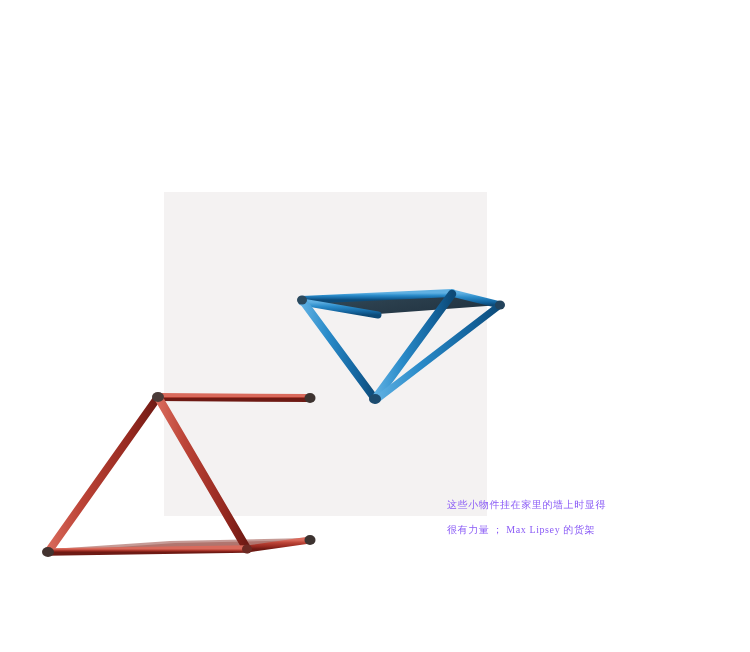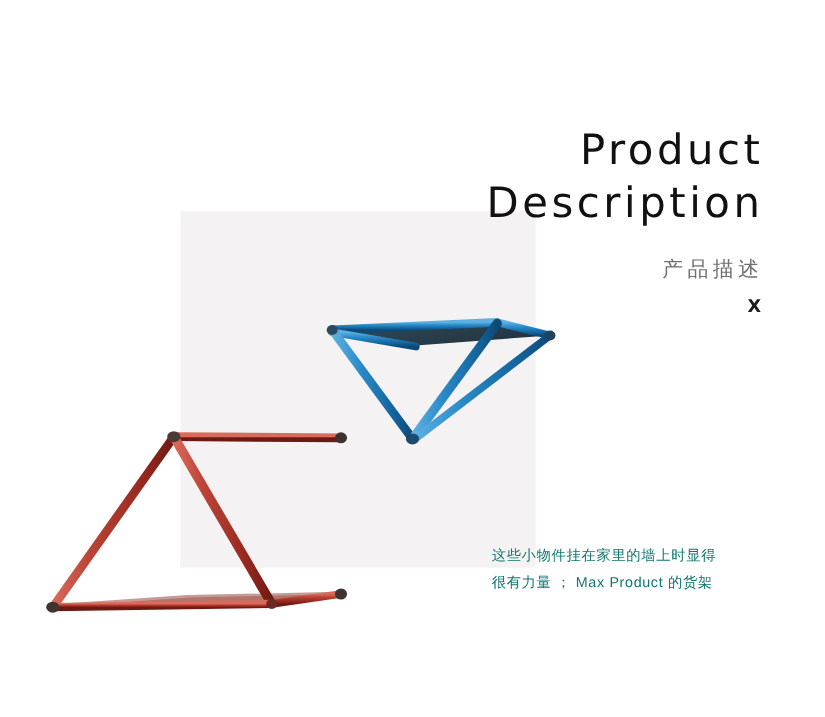--- a/index.html
+++ b/index.html
@@ -78,25 +78,25 @@
 
   .body-copy {
     position: absolute;
     left: 447px;
     top: 492px;
     width: 258px;
     text-align: left;
   }
   .body-copy p {
     margin: 0;
-    font-family: Liberation Sans, sans-serif;
-    font-size: 13px;
+    font-family: Liberation Serif, serif;
+    font-size: 10px;
     line-height: 25px;
     letter-spacing: 0.6px;
-    color: #0f766e;
+    color: #8b5cf6;
   }
 </style>
 </head>
 <body>
 
 <div id="page">
 
   <div class="backdrop-square"></div>
 
   <svg class="product-stage" viewBox="0 0 750 652" width="750" height="652" xmlns="http://www.w3.org/2000/svg">
@@ -167,25 +167,19 @@
       <line x1="247" y1="549" x2="310" y2="540" stroke="url(#redRod)" stroke-width="7" stroke-linecap="round"></line>
 
       <ellipse cx="158" cy="397" rx="6" ry="5" fill="#4a3b38"></ellipse>
       <ellipse cx="310" cy="398" rx="5.5" ry="5" fill="#3d3330"></ellipse>
       <ellipse cx="310" cy="540" rx="5.5" ry="5" fill="#3d3330"></ellipse>
       <ellipse cx="48" cy="552" rx="6" ry="5" fill="#43332f"></ellipse>
       <ellipse cx="247" cy="549" rx="5" ry="4.5" fill="#6d2a23"></ellipse>
     </g>
   </svg>
 
-  <div class="title-block">
-    <span class="title-line">Product</span>
-    <span class="title-line">Description</span>
-    <span class="subtitle-cn">产品描述</span>
-    <span class="subtitle-mark">X</span>
-  </div>
 
   <div class="body-copy">
     <p>这些小物件挂在家里的墙上时显得</p>
-    <p>很有力量 ； Max Product 的货架</p>
+    <p>很有力量 ； Max Lipsey 的货架</p>
   </div>
 
 </div>
 
 </body></html>

